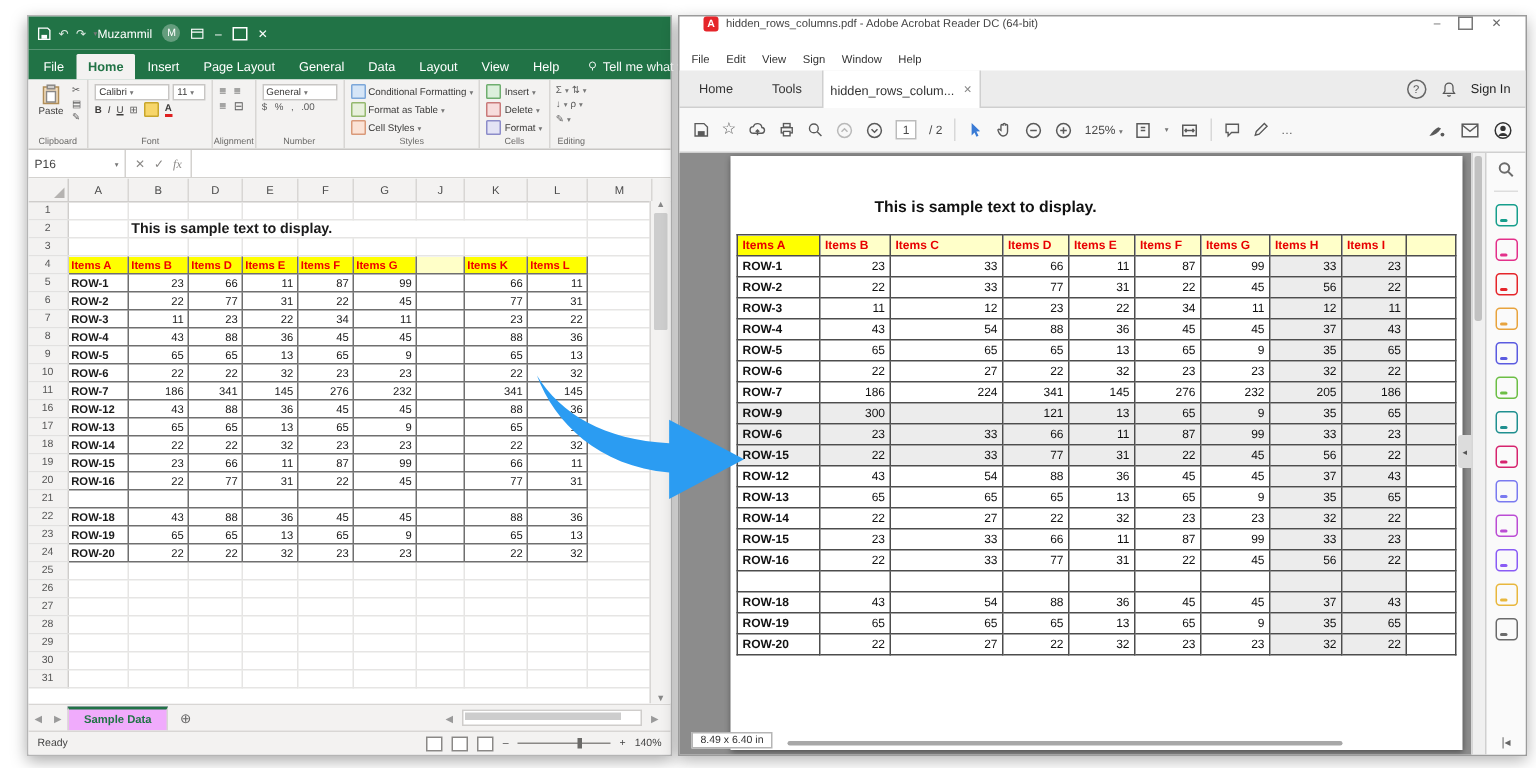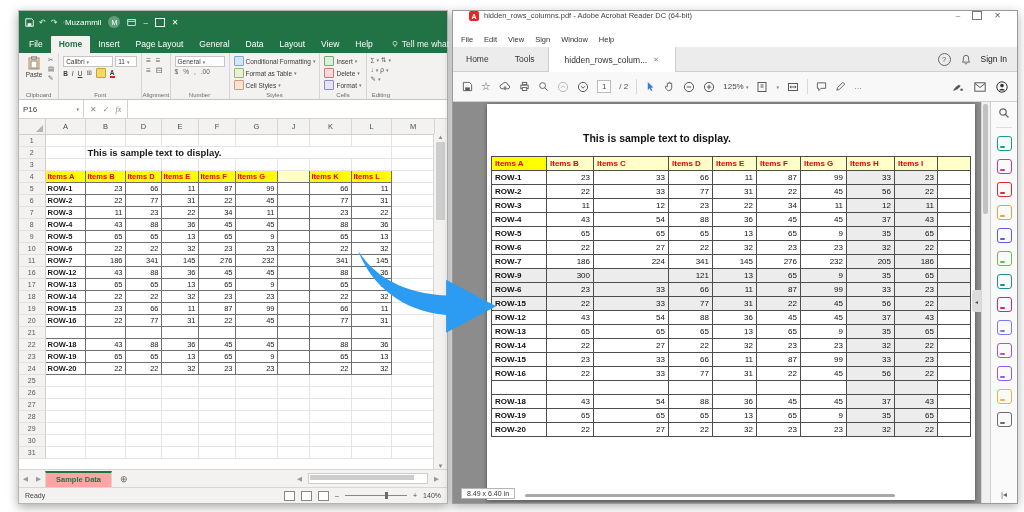--- a/index.html
+++ b/index.html
@@ -58,21 +58,21 @@
   .xl-grid td.hdrb{background:#ffffc8;}
   .xl-grid td.lbl{font-weight:bold;}
   .xl-grid td.val{text-align:right;}
   .xl-grid td.xtext{font-weight:bold;font-size:9.5px;overflow:visible;}
   .xl-vscroll{position:absolute;top:15px;right:0;bottom:0;width:13px;background:#f3f2f1;
               border-left:1px solid #d8d6d4;display:flex;flex-direction:column;align-items:center;font-size:6px;color:#888;}
   .vthumb{width:9px;height:78px;background:#cdcdcd;margin-top:2px;border-radius:1px;}
   .xl-sheetbar{height:17px;background:#f3f2f1;border-top:1px solid #d8d6d4;display:flex;
                align-items:center;font-size:7.5px;color:#555;flex:0 0 auto;}
   .navarr{padding:0 4px;color:#9a9a9a;font-size:6.5px;}
-  .sheettab{background:#fca5a5;color:#217346;font-weight:bold;padding:2px 10px 3px;border-top:2px solid #217346;
+  .sheettab{background:#f0abfc;color:#217346;font-weight:bold;padding:2px 10px 3px;border-top:2px solid #217346;
             border-right:1px solid #d8d6d4;border-left:1px solid #d8d6d4;}
   .addsheet{margin-left:8px;color:#666;font-size:9px;}
   .hscroll{margin-left:auto;margin-right:4px;display:flex;align-items:center;gap:2px;}
   .htrack{width:118px;height:9px;background:#fff;border:1px solid #cfcdcb;position:relative;}
   .hthumb{position:absolute;left:1px;top:1px;height:5px;width:104px;background:#cdcdcd;}
   .xl-statusbar{height:15px;background:#f3f2f1;border-top:1px solid #d8d6d4;display:flex;align-items:center;
                 font-size:7px;color:#444;padding:0 6px;flex:0 0 auto;}
   .sb-right{margin-left:auto;display:flex;align-items:center;gap:6px;}
   .viewicon{width:9px;height:8px;border:1px solid #8a8886;display:inline-block;background:#fff;}
   .zoomtrack{width:62px;height:1px;background:#8a8886;position:relative;}
@@ -85,21 +85,21 @@
                 color:#444;flex:0 0 auto;}
   .acroicon{width:10px;height:10px;background:#e5252a;border-radius:2px;display:inline-flex;
             align-items:center;justify-content:center;color:#fff;font-size:7px;font-weight:bold;}
   .pdf-controls{margin-left:auto;display:flex;align-items:center;gap:12px;color:#666;font-size:8px;}
   .pdf-menubar{height:15px;display:flex;gap:11px;padding:0 8px;font-size:7.5px;color:#333;
                align-items:center;flex:0 0 auto;}
   .pdf-tabs{height:24px;background:#ececec;border-bottom:1px solid #cfcfcf;display:flex;
             align-items:stretch;font-size:8.5px;color:#333;flex:0 0 auto;}
   .ptab{display:flex;align-items:center;padding:0 13px;}
   .doctab{background:#fff;border-left:1px solid #cfcfcf;border-right:1px solid #cfcfcf;
-          display:flex;align-items:center;gap:6px;padding:0 16px;margin-bottom:-1px;}
+          display:flex;align-items:center;gap:6px;padding:0 5px;margin-bottom:-1px;}
   .pdf-tabs-right{margin-left:auto;display:flex;align-items:center;gap:10px;padding-right:10px;}
   .qmark{width:11px;height:11px;border:1px solid #666;border-radius:50%;display:inline-flex;
          align-items:center;justify-content:center;font-size:7.5px;color:#555;}
   .signin{font-size:8.5px;color:#222;}
   .pdf-toolbar{height:29px;background:#f8f8f8;border-bottom:1px solid #d0d0d0;display:flex;
                align-items:center;gap:8px;padding:0 9px;color:#4a4a4a;font-size:8px;flex:0 0 auto;}
   .tbdiv{width:1px;height:15px;background:#d8d8d8;}
   .pagebox{border:1px solid #bbb;background:#fff;padding:0 4px;line-height:11px;}
   .tbright{margin-left:auto;display:flex;align-items:center;gap:10px;}
   .pdf-body{flex:1;display:flex;min-height:0;}

